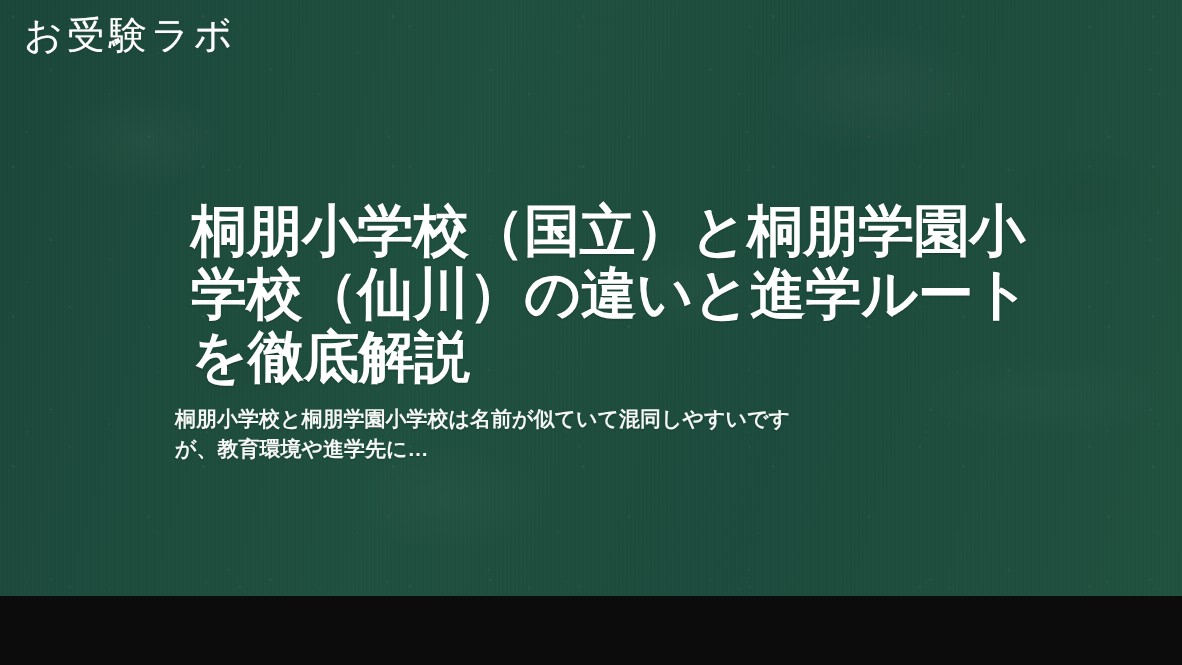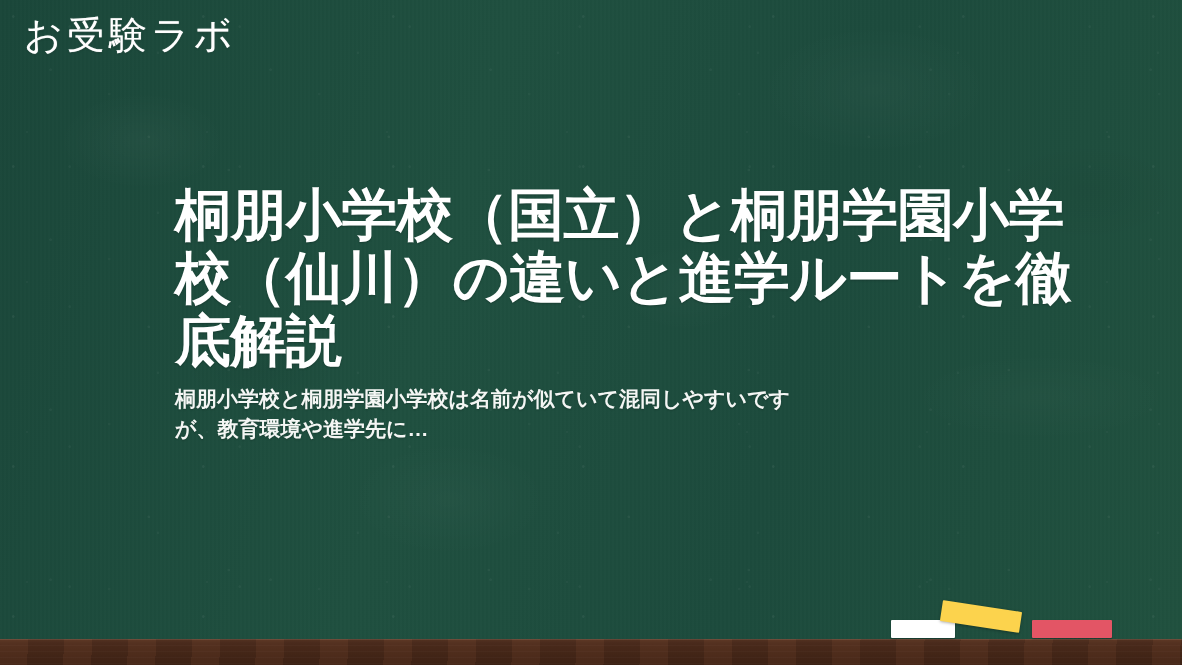--- a/index.html
+++ b/index.html
@@ -4,21 +4,21 @@
 <style>
   html, body {
     margin: 0;
     padding: 0;
     background: #0c0c0c;
   }
 
   #stage {
     position: relative;
     width: 1182px;
-    height: 665px;
+    height: 596px;
     overflow: hidden;
     font-family: "Liberation Sans", "DejaVu Sans", sans-serif;
     background: #1d4a3c;
     -webkit-font-smoothing: antialiased;
   }
 
   
   .board {
     position: absolute;
     left: 0;
@@ -76,21 +76,21 @@
 
   
   .textblock {
     position: absolute;
     left: 175px;
     top: 183px;
     width: 912px;
   }
 
   .headline {
-    margin: 0;
+    margin: 16px;
     color: #ffffff;
     font-size: 56px;
     line-height: 63px;
     font-weight: 700;
     letter-spacing: -0.5px;
     text-shadow: 0 1px 2px rgba(0,0,0,0.22);
     word-break: break-all;
   }
 
   .subhead {

